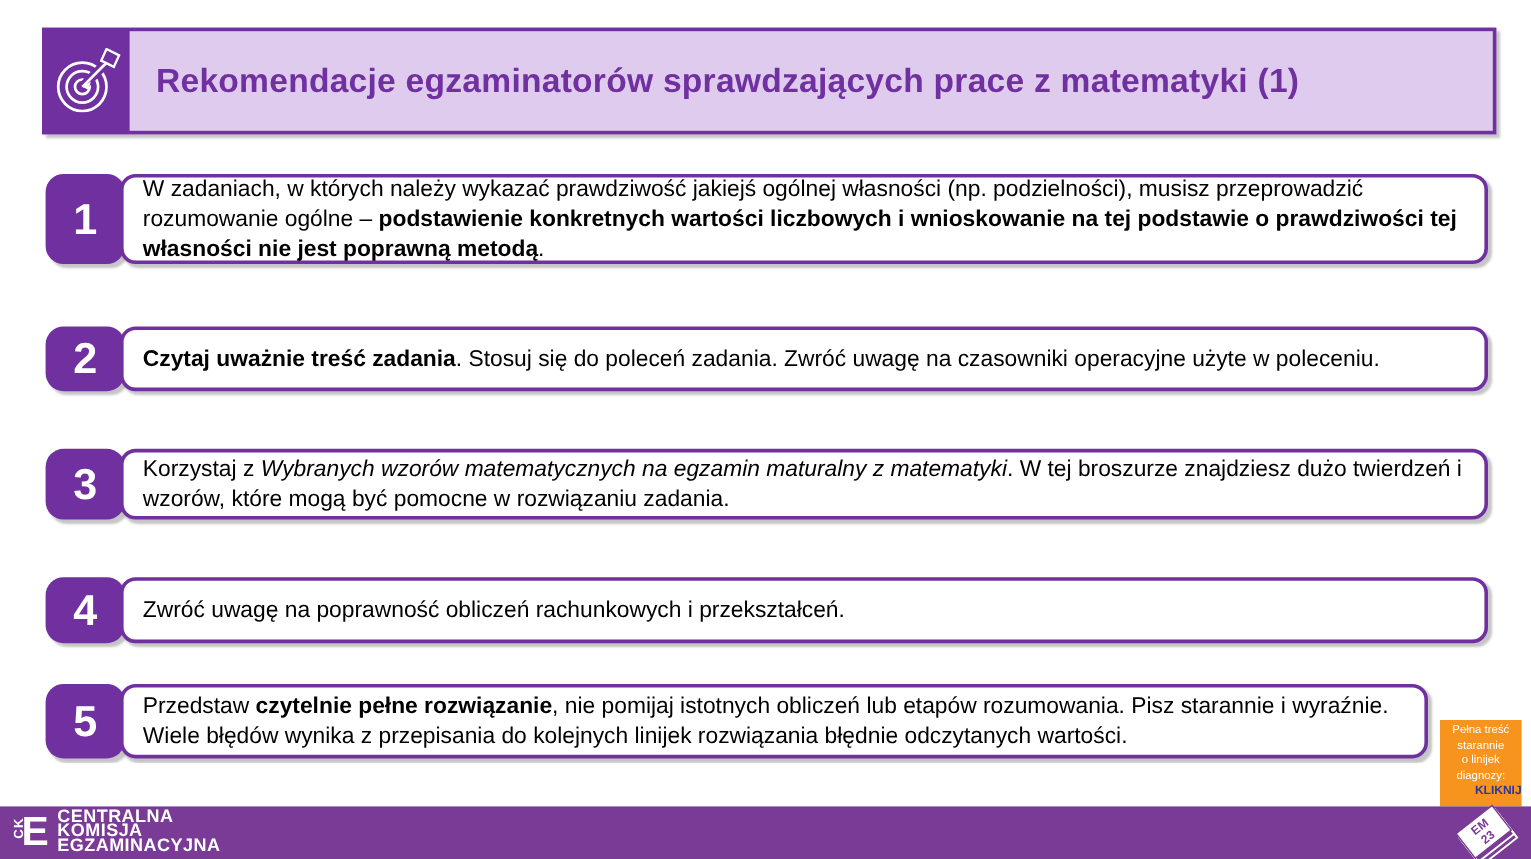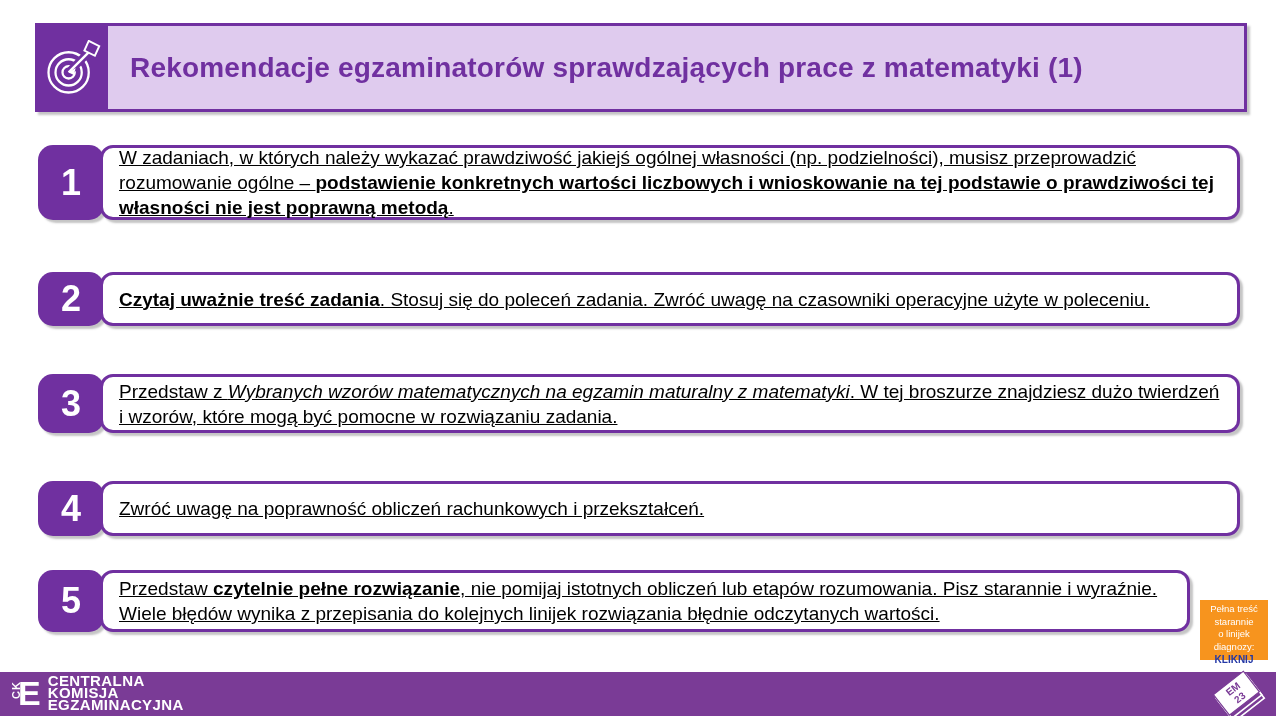--- a/index.html
+++ b/index.html
@@ -38,32 +38,32 @@
     color:#fff;font-size:36px;font-weight:700;
     display:flex;align-items:center;justify-content:center;
     box-shadow:3px 3px 2px rgba(90,90,90,.35);
   }
   .rec-box{
     position:absolute;left:62px;top:0;bottom:0;width:1140px;
     background:#fff;border:3px solid var(--purple);border-radius:13px;
     display:flex;align-items:center;padding:0 16px;
     box-shadow:3px 3px 2px rgba(90,90,90,.35);
   }
-  .rec-text{font-size:19px;line-height:25px;color:#000;text-decoration:underline;}
+  .rec-text{font-size:19px;line-height:25px;color:#000;}
   .seg-bold{font-weight:700;}
   .seg-italic{font-style:italic;text-align:right;}
   
   .notice{
-    position:absolute;left:1200px;top:600px;width:68px;height:60px;
+    position:absolute;left:1200px;top:600px;width:68px;height:72px;
     background:var(--orange);color:#fff;text-align:center;
     font-size:9.5px;line-height:12.5px;padding-top:3px;
   }
   .notice-link{
     display:block;color:var(--link-blue);font-weight:700;font-size:10px;
-    cursor:pointer;margin-top:1px;
+    cursor:pointer;margin-top:1px;text-align:right;
   }
   
   .footer{
     position:absolute;left:0;right:0;bottom:0;height:44px;
     background:var(--footer-purple);
   }
   .cke{position:absolute;left:10px;top:3px;display:flex;align-items:center;color:#fff;}
   .cke-mark{display:flex;align-items:center;margin-right:7px;}
   .cke-ck{
     display:inline-block;transform:rotate(-90deg);
@@ -104,21 +104,21 @@
       </div>
       <div class="rec-item" style="top: 272px; height: 54px; right: 36px;">
         <div class="rec-badge">2</div>
         <div class="rec-box">
           <div class="rec-text"><span class="seg-bold">Czytaj uważnie treść zadania</span><span>. Stosuj się do poleceń zadania. Zwróć uwagę na czasowniki operacyjne użyte w poleceniu.</span></div>
         </div>
       </div>
       <div class="rec-item" style="top: 374px; height: 59px; right: 36px;">
         <div class="rec-badge">3</div>
         <div class="rec-box">
-          <div class="rec-text"><span>Przedstaw z </span><span class="seg-italic">Wybranych wzorów matematycznych na egzamin maturalny z matematyki</span><span>. W tej broszurze znajdziesz dużo twierdzeń i wzorów, które mogą być pomocne w rozwiązaniu zadania.</span></div>
+          <div class="rec-text"><span>Korzystaj z </span><span class="seg-italic">Wybranych wzorów matematycznych na egzamin maturalny z matematyki</span><span>. W tej broszurze znajdziesz dużo twierdzeń i wzorów, które mogą być pomocne w rozwiązaniu zadania.</span></div>
         </div>
       </div>
       <div class="rec-item" style="top: 481px; height: 55px; right: 36px;">
         <div class="rec-badge">4</div>
         <div class="rec-box">
           <div class="rec-text"><span>Zwróć uwagę na poprawność obliczeń rachunkowych i przekształceń.</span></div>
         </div>
       </div>
       <div class="rec-item" style="top: 570px; height: 62px; right: 36px;">
         <div class="rec-badge">5</div>

